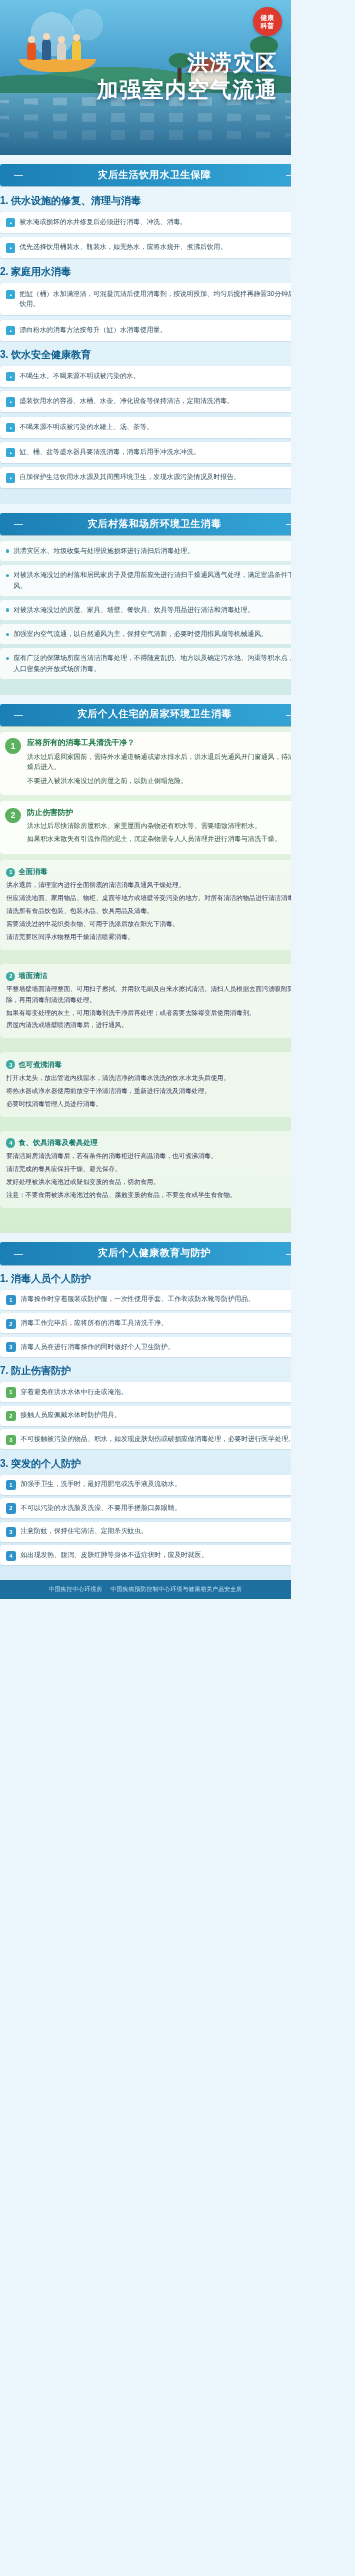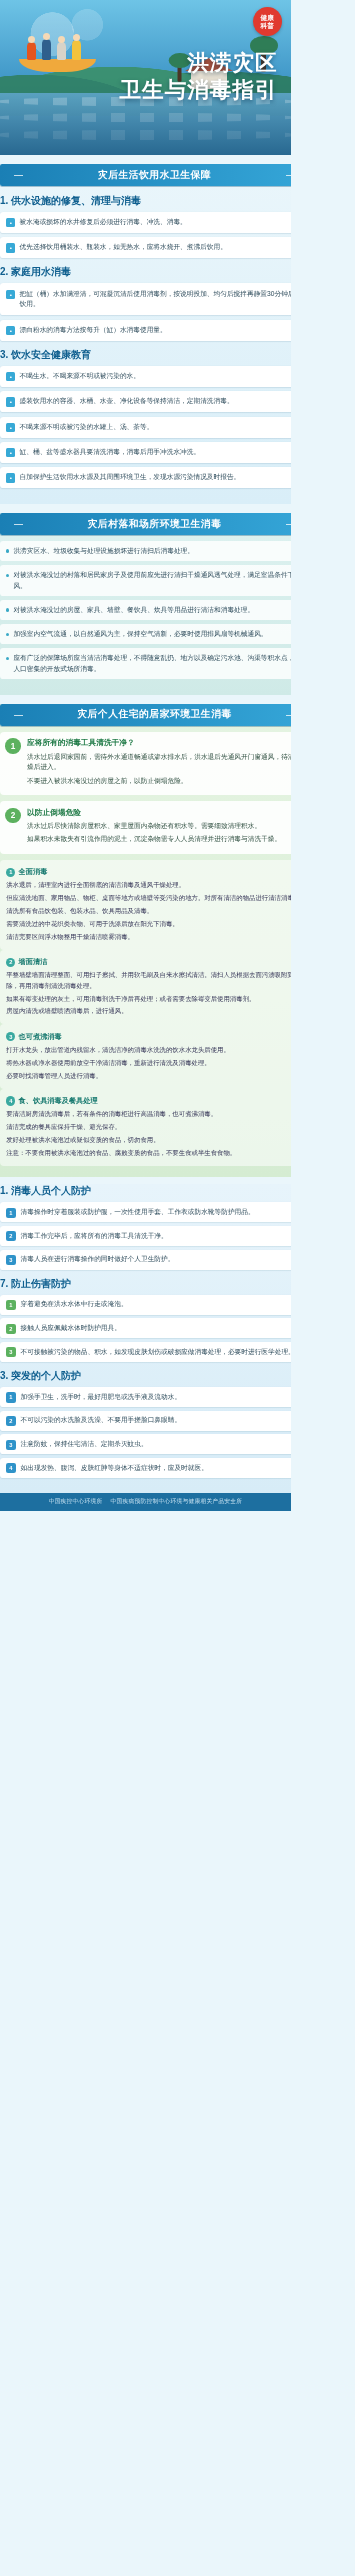--- a/index.html
+++ b/index.html
@@ -203,21 +203,21 @@
     background: #3aa9a0; color: #fff;
     font-size: 7.2px; font-weight: bold;
     padding: 2.6px 8.2px; border-radius: 7.2px;
     margin: 6.2px 0 4.1px;
   }
 
   .subsec {
     background: rgba(255,255,255,.55);
     border-radius: 4px;
     padding: 2.1px 6.2px 5.2px;
-    margin-bottom: 0;
+    margin-bottom: 14px;
   }
   .subsec h5 {
     font-size: 7.2px; color: #17796f; margin: 5.2px 0 3.1px;
     display: flex; align-items: center; gap: 3.1px;
   }
   .subsec h5 .idx {
     width: 9.3px; height: 9.3px; border-radius: 50%;
     background: #3aa9a0; color: #fff; font-size: 5.7px;
     display: inline-flex; align-items: center; justify-content: center;
   }
@@ -278,21 +278,21 @@
         <div class="head" style="left:39px;bottom:29px;"></div>
       <div class="p p4"></div>
         <div class="head" style="left:54px;bottom:31px;"></div>
     </div>
     <div class="badge">
       <span>健康</span>
       <span>科普</span>
     </div>
     <div class="title-wrap">
       <div class="l1">洪涝灾区</div>
-      <div class="l2">卫生与消毒指引</div>
+      <div class="l2">加强室内空气流通</div>
     </div>
   </div>
 
   <div class="band blue">
     <div class="sec-head">灾后生活饮用水卫生保障</div>
     <div class="inner">
 
       <div class="grp">1. 供水设施的修复、清理与消毒</div>
       <div class="card">
         <span class="mark">•</span>
@@ -355,21 +355,21 @@
 
       <div class="nblock">
         <div class="big">1</div>
         <h4>应将所有的消毒工具清洗干净？</h4>
         <p>洪水过后退回家园前，需待外水通道畅通或渗水排水后，洪水退后先通风开门窗通风，待清理干燥后进入。</p>
         <p>不要进入被洪水淹没过的房屋之前，以防止倒塌危险。</p>
       </div>
 
       <div class="nblock">
         <div class="big">2</div>
-        <h4>以防止倒塌危险</h4>
+        <h4>防止伤害防护</h4>
         <p>洪水过后尽快清除房屋积水、家里屋面内杂物还有积水等。需要细致清理积水。</p>
         <p>如果积水未散失有引流作用的泥土，沉淀杂物需专人人员清理并进行消毒与清洗干燥。</p>
       </div>
 
 
       <div class="subsec">
         <h5>
           <span class="idx">1</span>
           <span>全面消毒</span>
         </h5>
@@ -408,20 +408,21 @@
         <p>要清洁厨房清洗消毒后，若有条件的消毒柜进行高温消毒，也可煮沸消毒。</p>
         <p>清洁完成的餐具应保持干燥、避光保存。</p>
         <p>发好处理被洪水淹泡过或疑似变质的食品，切勿食用。</p>
         <p>注意：不要食用被洪水淹泡过的食品、腐败变质的食品，不要生食或半生食食物。</p>
       </div>
 
     </div>
   </div>
 
   <div class="band sky">
+    <div class="sec-head">灾后个人健康教育与防护</div>
     <div class="inner">
 
       <div class="grp">1. 消毒人员个人防护</div>
       <div class="row">
         <span class="tag">1</span>
         <span>清毒操作时穿着服装或防护服，一次性使用手套、工作衣或防水靴等防护用品。</span>
       </div>
       <div class="row">
         <span class="tag">2</span>
         <span>消毒工作完毕后，应将所有的消毒工具清洗干净。</span>

